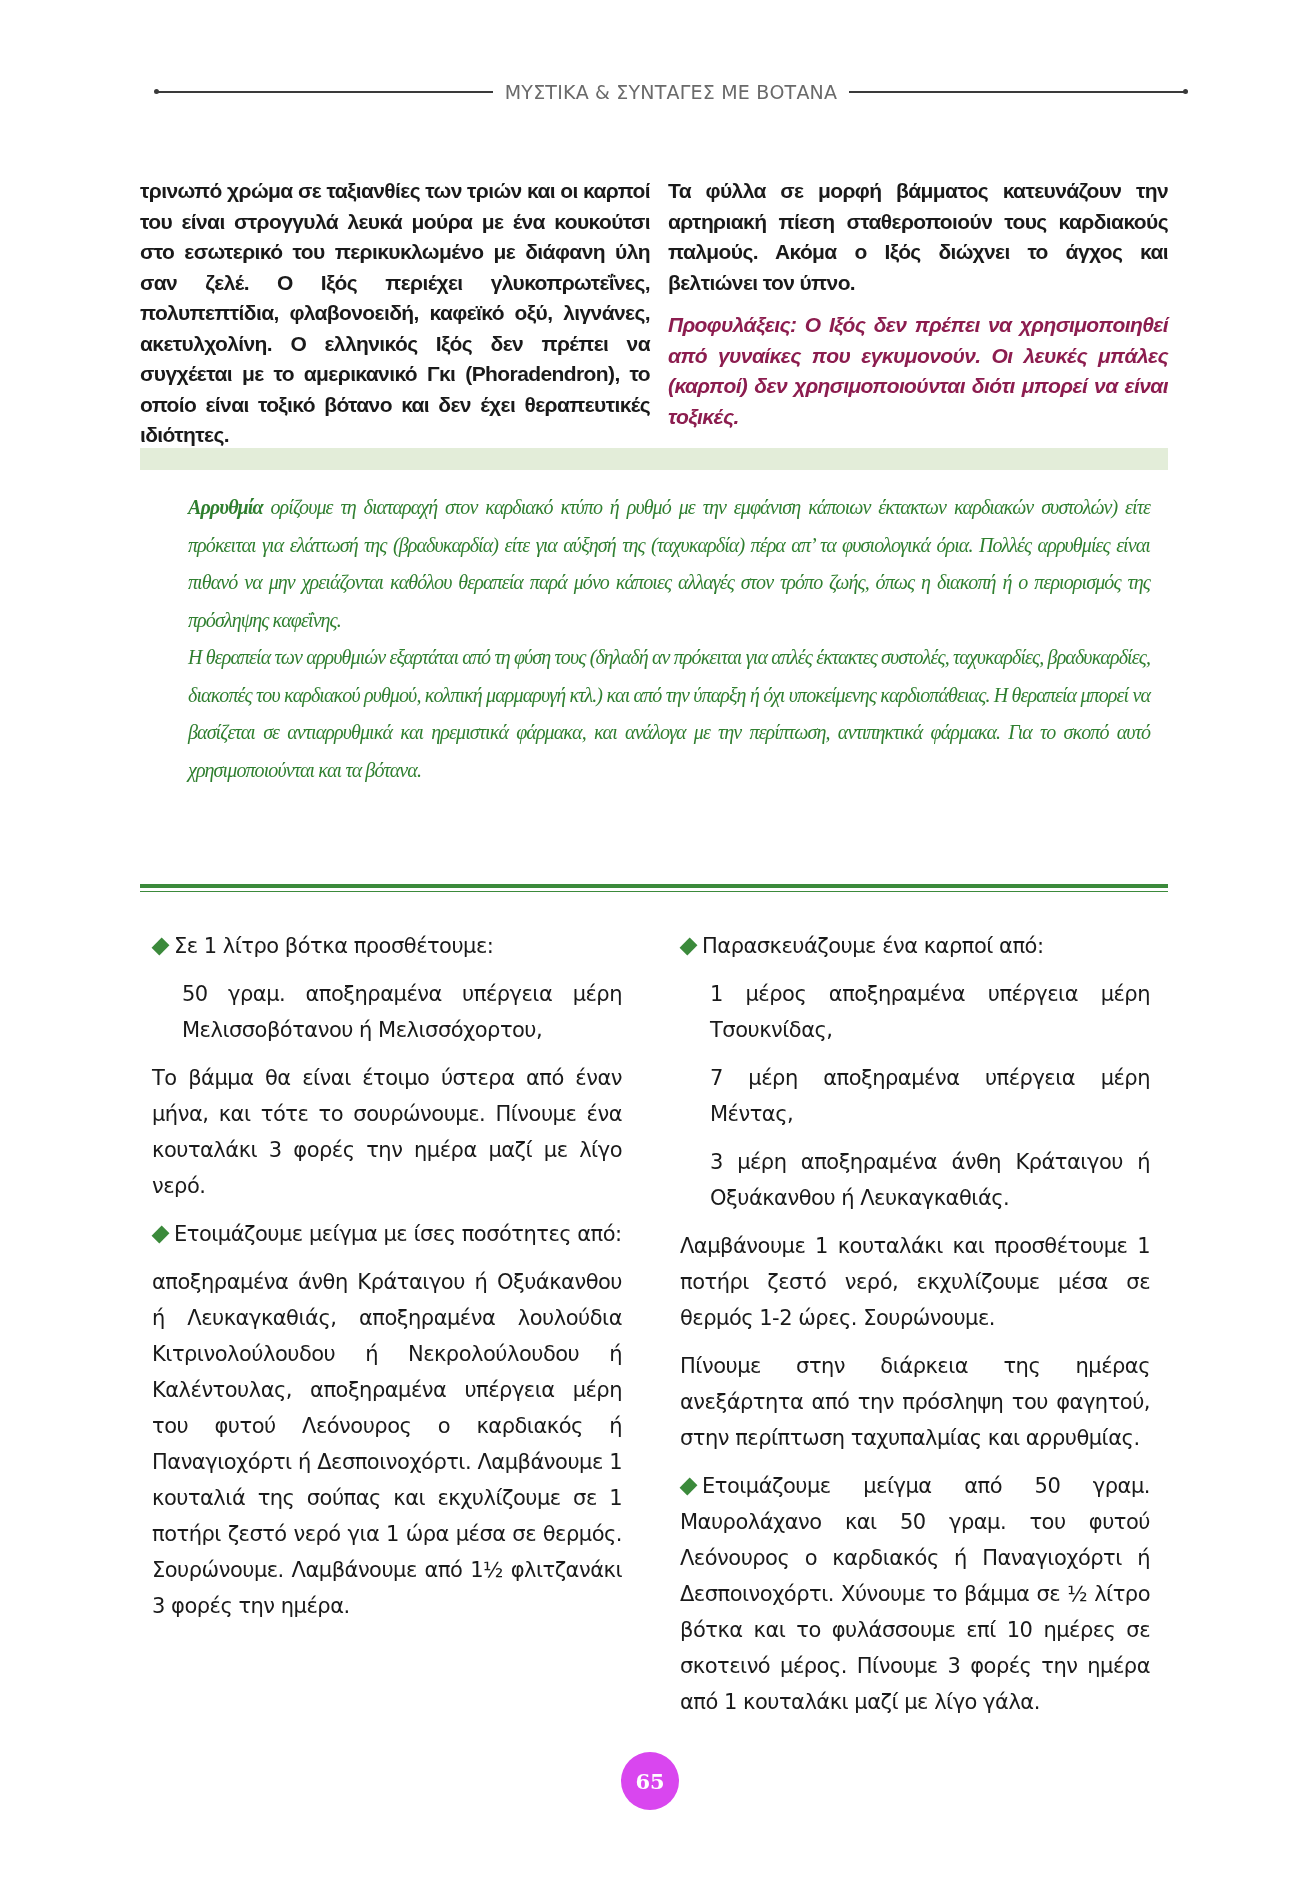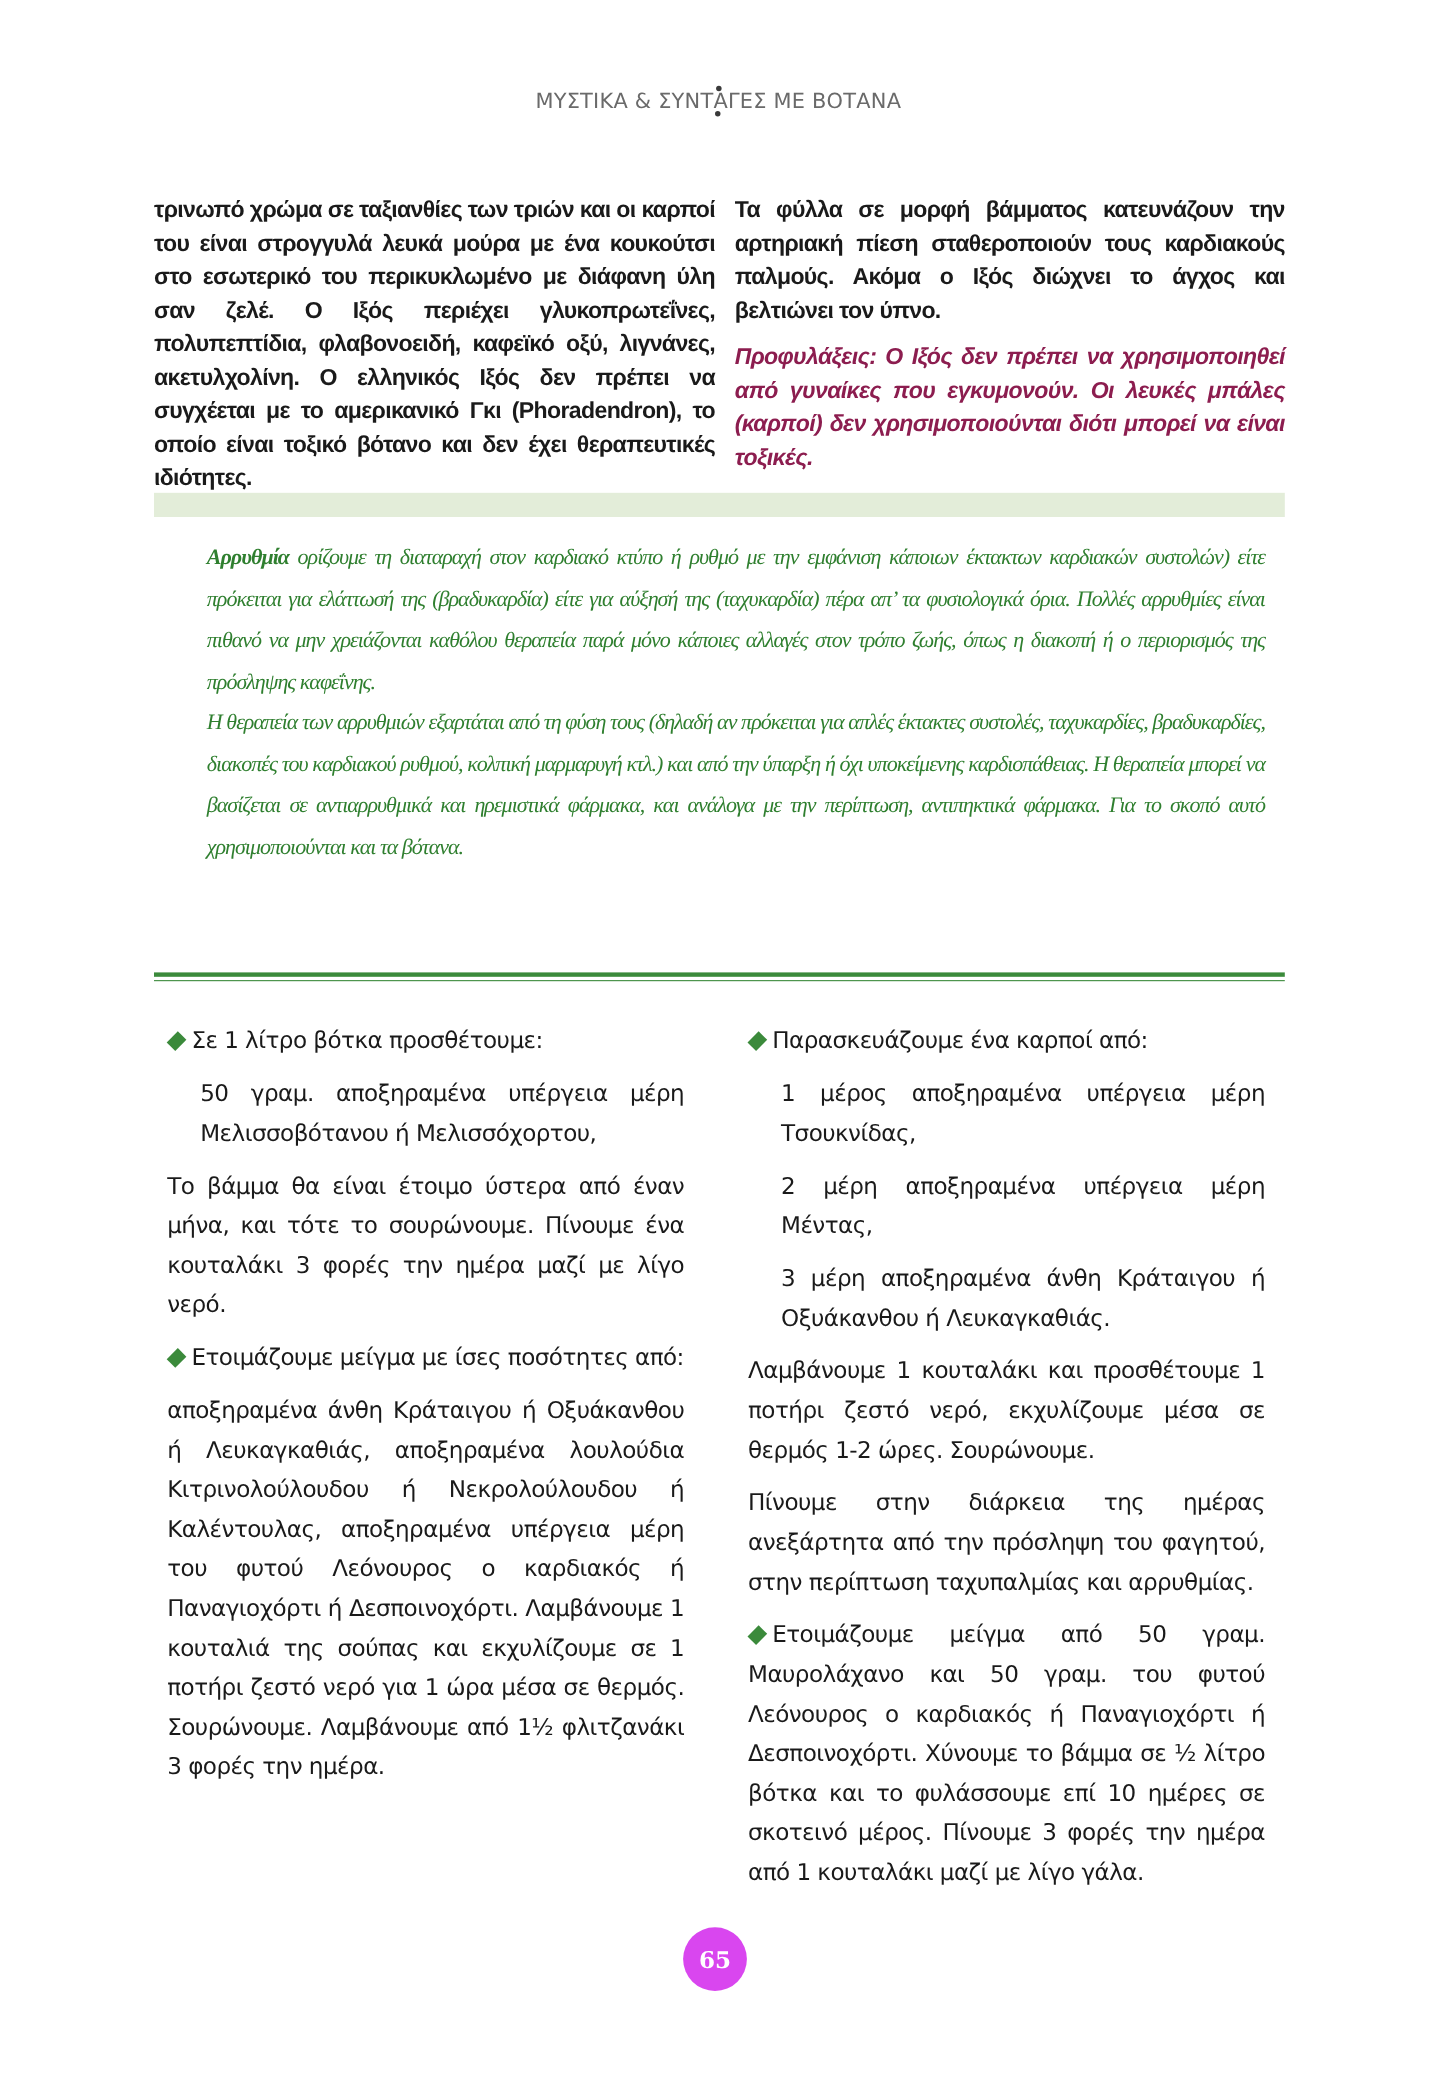--- a/index.html
+++ b/index.html
@@ -1,19 +1,19 @@
 <!DOCTYPE html>
 <html><head>
 <meta charset="utf-8">
 <style>
   html, body { margin: 0; padding: 0; background: #ffffff; }
   body { width: 1299px; height: 1889px; position: relative; overflow: hidden; font-family: "Liberation Sans", sans-serif; color: #1a1a1a; }
 
   
-  .header { position: absolute; top: 80px; left: 138px; width: 1030px; height: 24px; display: flex; align-items: center; flex-direction: column; }
+  .header { position: absolute; top: 80px; left: 156px; width: 1030px; height: 24px; display: flex; align-items: center; }
   .header .rule { flex: 1; height: 2px; background: #3a3a3a; position: relative; }
   .header .rule.left::before, .header .rule.right::after { content: ""; position: absolute; top: -2px; width: 5px; height: 5px; border-radius: 50%; background: #3a3a3a; }
   .header .rule.left::before { left: -2px; }
   .header .rule.right::after { right: -2px; }
   .header .title { padding: 0 12px; font-family: "DejaVu Sans", sans-serif; font-size: 19px; color: #6a6a6a; letter-spacing: 0.2px; white-space: nowrap; }
 
   
   .col { position: absolute; }
   .top-left { left: 140px; top: 176px; width: 510px; }
   .top-right { left: 668px; top: 176px; width: 500px; }
@@ -81,20 +81,20 @@
   <p class="bullet-head"><span class="diamond"></span><span>Σε 1 λίτρο βότκα προσθέτουμε:</span></p>
   <p class="indent">50 γραμ. αποξηραμένα υπέργεια μέρη Μελισσοβότανου ή Μελισσόχορτου,</p>
   <p>Το βάμμα θα είναι έτοιμο ύστερα από έναν μήνα, και τότε το σουρώνουμε. Πίνουμε ένα κουταλάκι 3 φορές την ημέρα μαζί με λίγο νερό.</p>
   <p class="bullet-head gap"><span class="diamond"></span><span>Ετοιμάζουμε μείγμα με ίσες ποσότητες από:</span></p>
   <p>αποξηραμένα άνθη Κράταιγου ή Οξυάκανθου ή Λευκαγκαθιάς, αποξηραμένα λουλούδια Κιτρινολούλουδου ή Νεκρολούλουδου ή Καλέντουλας, αποξηραμένα υπέργεια μέρη του φυτού Λεόνουρος ο καρδιακός ή Παναγιοχόρτι ή Δεσποινοχόρτι. Λαμβάνουμε 1 κουταλιά της σούπας και εκχυλίζουμε σε 1 ποτήρι ζεστό νερό για 1 ώρα μέσα σε θερμός. Σουρώνουμε. Λαμβάνουμε από 1½ φλιτζανάκι 3 φορές την ημέρα.</p>
 </div>
 
 <div class="col low low-right">
   <p class="bullet-head"><span class="diamond"></span><span>Παρασκευάζουμε ένα καρποί από:</span></p>
   <p class="indent">1 μέρος αποξηραμένα υπέργεια μέρη Τσουκνίδας,</p>
-  <p class="indent">2 μέρη αποξηραμένα υπέργεια μέρη Μέντας,</p>
+  <p class="indent">7 μέρη αποξηραμένα υπέργεια μέρη Μέντας,</p>
   <p class="indent">3 μέρη αποξηραμένα άνθη Κράταιγου ή Οξυάκανθου ή Λευκαγκαθιάς.</p>
   <p>Λαμβάνουμε 1 κουταλάκι και προσθέτουμε 1 ποτήρι ζεστό νερό, εκχυλίζουμε μέσα σε θερμός 1-2 ώρες. Σουρώνουμε.</p>
   <p>Πίνουμε στην διάρκεια της ημέρας ανεξάρτητα από την πρόσληψη του φαγητού, στην περίπτωση ταχυπαλμίας και αρρυθμίας.</p>
   <p class="bullet-head gap"><span class="diamond"></span><span>Ετοιμάζουμε μείγμα από 50 γραμ. Μαυρολάχανο και 50 γραμ. του φυτού Λεόνουρος ο καρδιακός ή Παναγιοχόρτι ή Δεσποινοχόρτι. Χύνουμε το βάμμα σε ½ λίτρο βότκα και το φυλάσσουμε επί 10 ημέρες σε σκοτεινό μέρος. Πίνουμε 3 φορές την ημέρα από 1 κουταλάκι μαζί με λίγο γάλα.</span></p>
 </div>
 
 <div class="page-num">65</div>
 
 </body></html>

